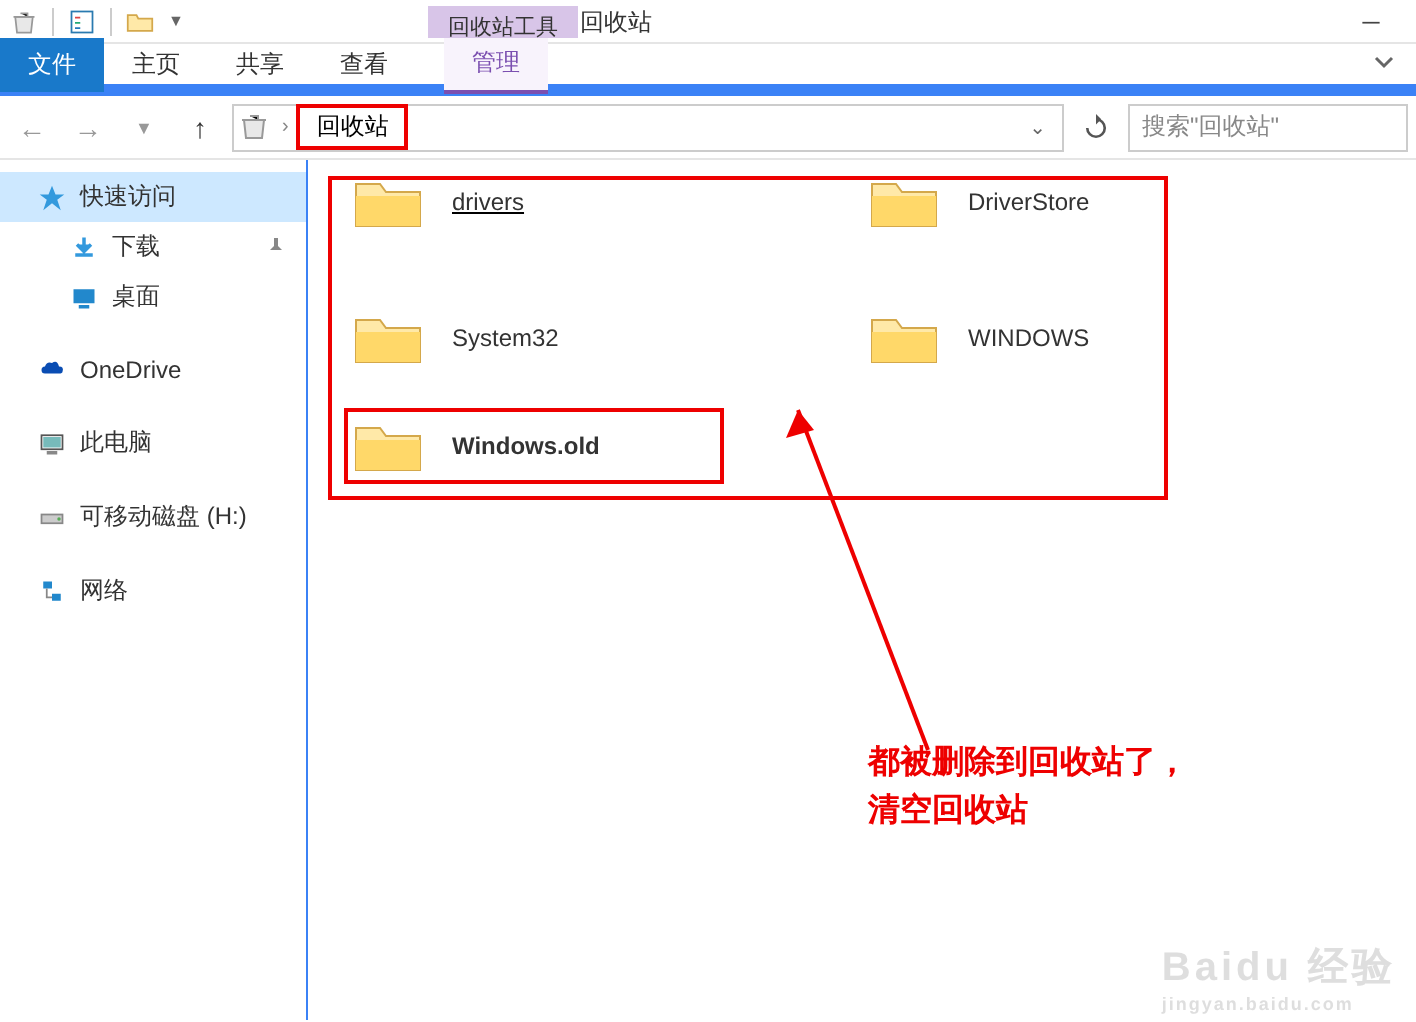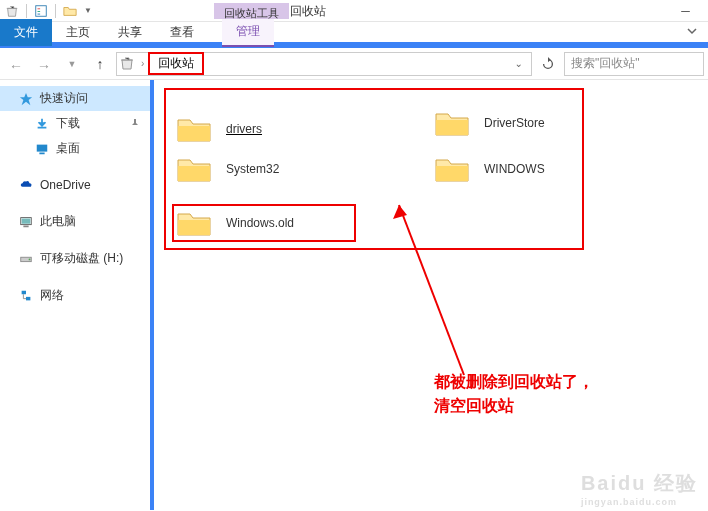--- a/index.html
+++ b/index.html
@@ -25,21 +25,21 @@
 .nav-btn.enabled { color: #333; }
 .breadcrumb { flex: 1; height: 24px; border: 1px solid #ccc; display: flex; align-items: center; padding: 0 2px; gap: 4px; background: #fff; }
 .bc-icon { width: 18px; height: 18px; }
 .bc-text { padding: 2px 6px; font-size: 12px; }
 .bc-highlight { border: 2px solid #e00; padding: 1px 8px; }
 .bc-drop { margin-left: auto; padding: 0 6px; color: #666; font-size: 10px; }
 .refresh-btn { width: 24px; height: 24px; display: flex; align-items: center; justify-content: center; color: #555; }
 .searchbox { width: 140px; height: 24px; border: 1px solid #ccc; padding: 0 6px; font-size: 12px; color: #888; display: flex; align-items: center; }
 
 .main-area { display: flex; height: 430px; }
-.sidebar { width: 154px; background: #fff; border-right: 4px solid #3b82f6; padding-top: 6px; }
+.sidebar { width: 154px; background: #fff; border-right: 1px solid #3b82f6; padding-top: 6px; }
 .side-item { display: flex; align-items: center; padding: 4px 4px 4px 18px; gap: 6px; font-size: 12px; color: #333; }
 .side-item.selected { background: #cde8ff; }
 .side-icon { width: 16px; height: 16px; display: flex; align-items: center; justify-content: center; }
 .side-group-gap { height: 12px; }
 
 .content { flex: 1; position: relative; padding: 14px 10px; }
 .red-box { position: absolute; border: 2px solid #e00; }
 .folder-item { position: absolute; display: flex; align-items: center; gap: 14px; }
 .folder-item.highlighted { border: 2px solid #e00; padding: 2px 60px 2px 2px; }
 .folder-icon { width: 36px; height: 30px; }
@@ -194,49 +194,49 @@
             <path d="M5 6 L5 11 L8 11" stroke="#888" fill="none"></path>
           </svg>
         </span>
       <span>网络</span>
     </div>
   </div>
 
   <div class="content">
     <div class="red-box" style="left:10px;top:8px;width:420px;height:162px;"></div>
 
-    <div class="folder-item" style="left:22px;top:34px;text-decoration:underline;">
+    <div class="folder-item" style="left:22px;top:6px;text-decoration:underline;">
       <span class="folder-icon"><svg width="36" height="30" viewBox="0 0 36 30">
             <path fill="#ffe9a8" stroke="#d4a84b" d="M2 6 L14 6 L17 10 L34 10 L34 27 L2 27 Z"></path>
             <path fill="#ffd869" d="M2 12 L34 12 L34 27 L2 27 Z"></path>
           </svg></span>
       <span class="folder-label">drivers</span>
     </div>
-    <div class="folder-item" style="left:280px;top:28px;">
+    <div class="folder-item" style="left:280px;top:6px;">
       <span class="folder-icon"><svg width="36" height="30" viewBox="0 0 36 30">
             <path fill="#ffe9a8" stroke="#d4a84b" d="M2 6 L14 6 L17 10 L34 10 L34 27 L2 27 Z"></path>
             <path fill="#ffd869" d="M2 12 L34 12 L34 27 L2 27 Z"></path>
           </svg></span>
       <span class="folder-label">DriverStore</span>
     </div>
     <div class="folder-item" style="left:22px;top:74px;">
       <span class="folder-icon"><svg width="36" height="30" viewBox="0 0 36 30">
             <path fill="#ffe9a8" stroke="#d4a84b" d="M2 6 L14 6 L17 10 L34 10 L34 27 L2 27 Z"></path>
             <path fill="#ffd869" d="M2 12 L34 12 L34 27 L2 27 Z"></path>
           </svg></span>
       <span class="folder-label">System32</span>
     </div>
     <div class="folder-item" style="left:280px;top:74px;">
       <span class="folder-icon"><svg width="36" height="30" viewBox="0 0 36 30">
             <path fill="#ffe9a8" stroke="#d4a84b" d="M2 6 L14 6 L17 10 L34 10 L34 27 L2 27 Z"></path>
             <path fill="#ffd869" d="M2 12 L34 12 L34 27 L2 27 Z"></path>
           </svg></span>
       <span class="folder-label">WINDOWS</span>
     </div>
-    <div class="folder-item highlighted" style="left:18px;top:124px;">
+    <div class="folder-item highlighted" style="left:18px;top:124px;font-weight:bold;">
       <span class="folder-icon"><svg width="36" height="30" viewBox="0 0 36 30">
             <path fill="#ffe9a8" stroke="#d4a84b" d="M2 6 L14 6 L17 10 L34 10 L34 27 L2 27 Z"></path>
             <path fill="#ffd869" d="M2 12 L34 12 L34 27 L2 27 Z"></path>
           </svg></span>
       <span class="folder-label">Windows.old</span>
     </div>
 
     <svg class="arrow-svg" style="left:215px;top:115px;" width="110" height="190">
       <line x1="30" y1="10" x2="95" y2="180" stroke="#e00" stroke-width="2"></line>
       <polygon points="30,10 24,24 38,20" fill="#e00"></polygon>

